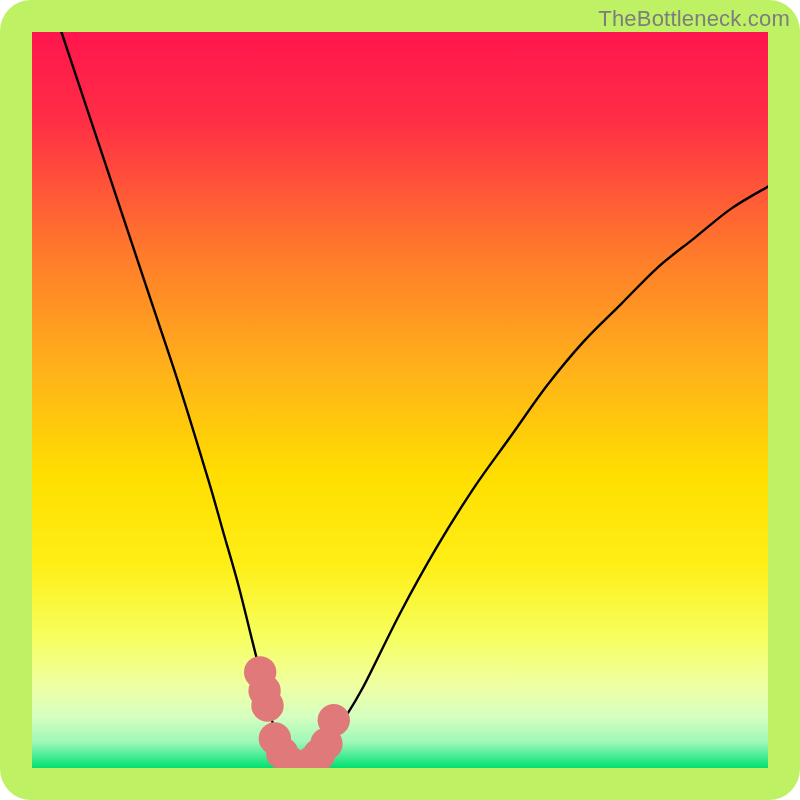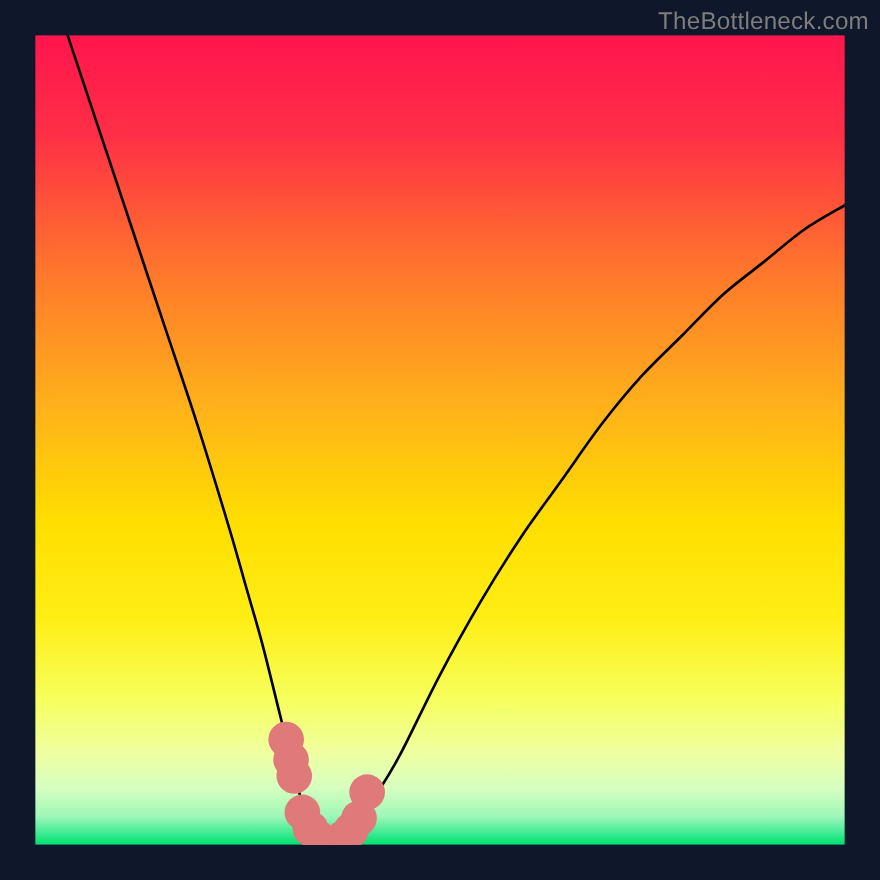--- a/index.html
+++ b/index.html
@@ -6,22 +6,23 @@
     margin: 0;
     padding: 0;
     width: 800px;
     height: 800px;
     overflow: hidden;
     font-family: Arial, Helvetica, sans-serif;
   }
   .outer {
     width: 800px;
     height: 800px;
-    background: #0f172a;
+    background: #bef264;
     position: relative;
+    border-radius: 31px;
   }
   .watermark {
     position: absolute;
     top: 6px;
     right: 10px;
     color: #7d7d7d;
     font-size: 22px;
     font-weight: 500;
     letter-spacing: 0.2px;
     z-index: 5;

